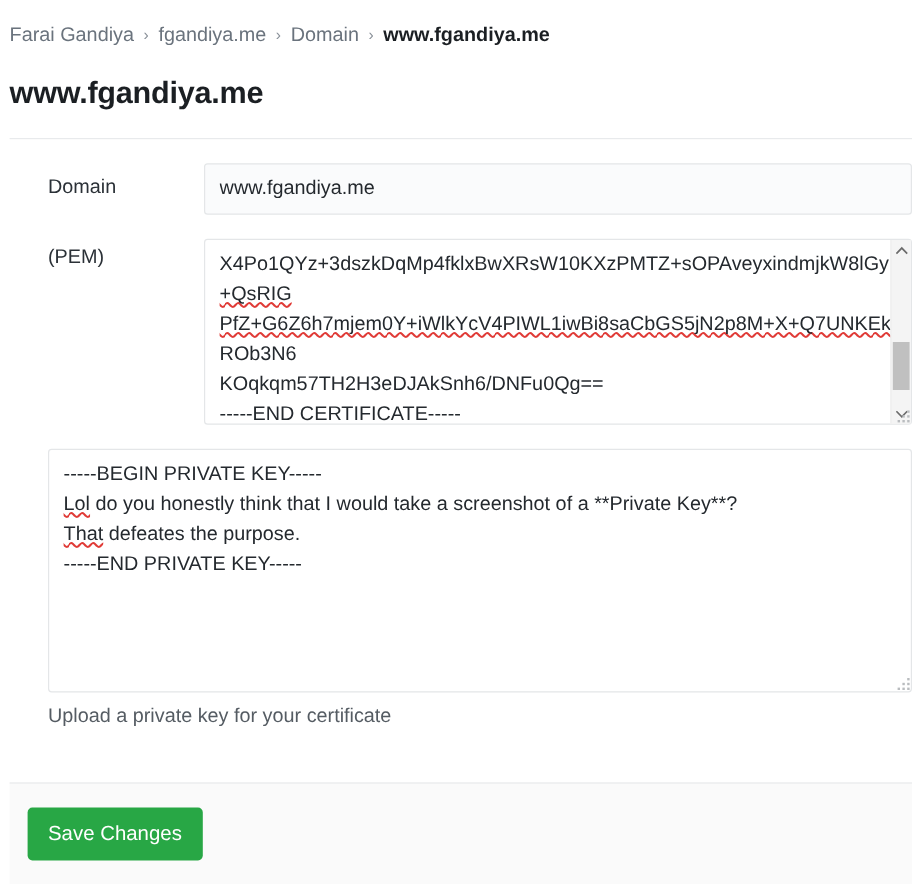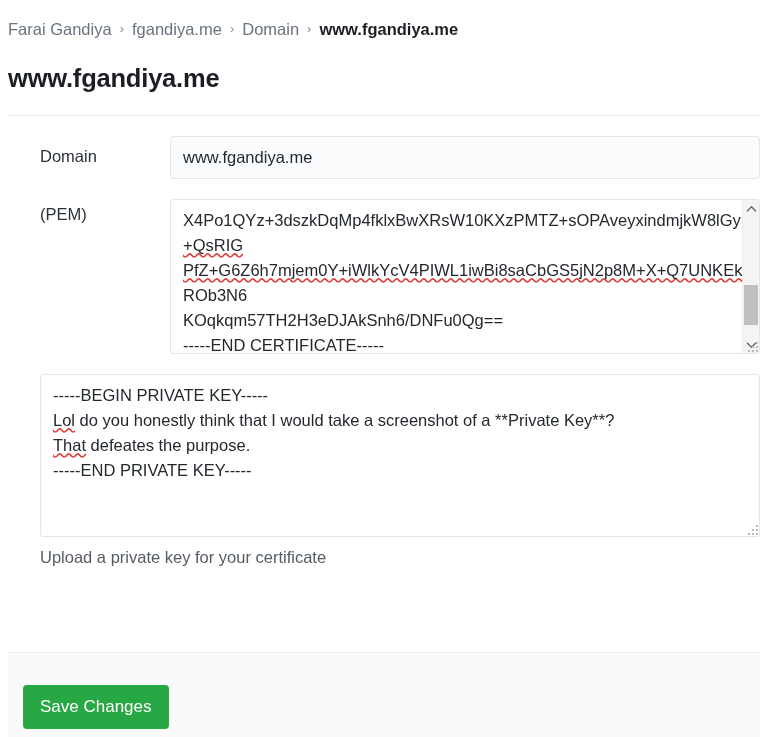--- a/index.html
+++ b/index.html
@@ -102,21 +102,21 @@
     padding: 8px 12px;
     font-family: "Liberation Sans", sans-serif;
     font-size: 16.5px;
     line-height: 25px;
     color: #24292e;
     overflow: hidden;
     white-space: pre;
     position: relative;
   }
   .ta-cert { height: 155px; padding-right: 20px; }
-  .ta-key  { height: 163px; }
+  .ta-key  { height: 203px; }
 
   .ta-line { white-space: pre; }
   .squiggle {
     text-decoration: underline wavy #e03b37;
     text-decoration-skip-ink: none;
   }
 
   
   .scrollbar {
     position: absolute;
@@ -173,21 +173,21 @@
 
   
   .footer {
     position: absolute;
     left: 8px;
     right: 8px;
     bottom: 0;
     top: 652px;
     background: #fafafa;
     border-top: 1px solid #e8eaec;
-    padding-top: 32px;
+    padding-top: 20px;
     box-sizing: border-box;
   }
   .btn-save {
     display: inline-block;
     margin-left: 15px;
     background: #28a745;
     color: #ffffff;
     border: none;
     border-radius: 4px;
     padding: 12px 17px;

